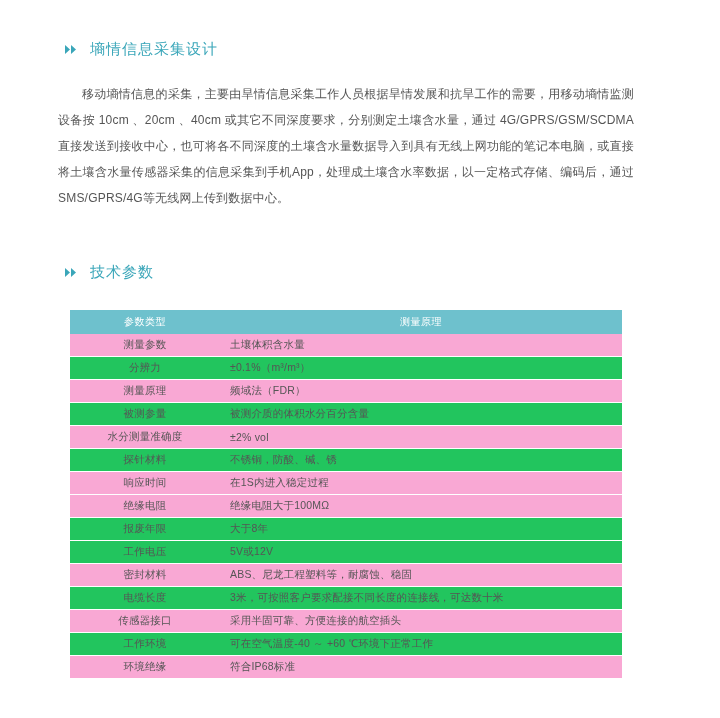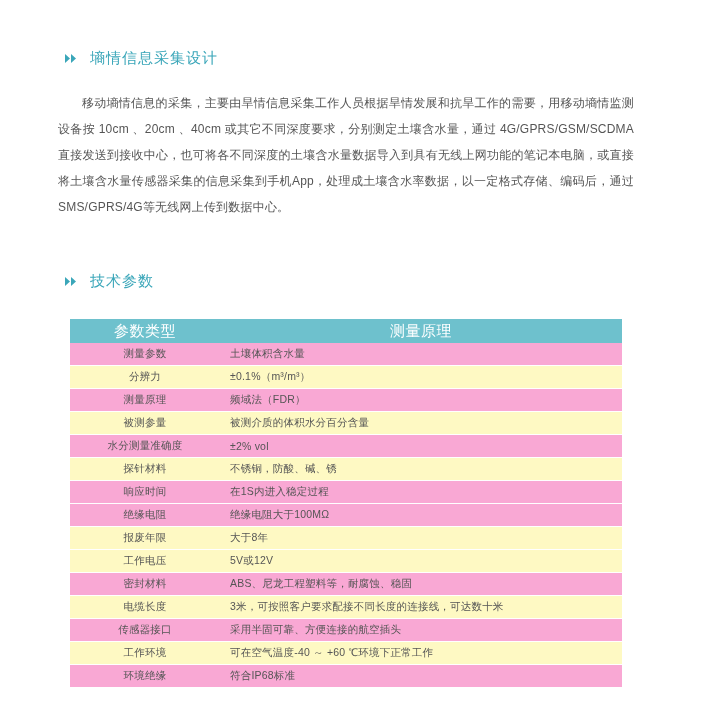--- a/index.html
+++ b/index.html
@@ -13,21 +13,20 @@
     font-family: "Liberation Sans", sans-serif;
     color: #4a4a4a;
     overflow: hidden;
   }
   .page {
     position: relative;
     width: 720px;
     height: 544px;
     box-sizing: border-box;
     padding: 40px 84px 0 56px;
-    margin-top: 9px;
   }
 
   
   .section-head {
     display: flex;
     align-items: center;
     margin: 0 0 0 8px;
   }
   .section-head .bullet {
     display: inline-flex;
@@ -66,37 +65,37 @@
     margin: 0 auto;
     border-collapse: collapse;
     font-size: 10.5px;
     table-layout: fixed;
   }
   .param-table th {
     background: #6ec1cd;
     color: #ffffff;
     font-weight: normal;
     height: 22px;
-    font-size: 15px;
+    font-size: 10px;
     letter-spacing: 0.5px;
   }
   .param-table th.col-type { width: 148px; }
   .param-table td {
     height: 22px;
     padding: 0 10px;
     color: #555555;
     letter-spacing: 0.2px;
     border-bottom: 1px solid #ffffff;
   }
   .param-table td.cell-type {
     text-align: center;
     width: 148px;
   }
   .param-table tr.odd td { background: #f9a8d4; }
-  .param-table tr.even td { background: #fef9c3; }
+  .param-table tr.even td { background: #22c55e; }
 </style>
 </head>
 <body>
 
 <div class="page">
 
   <div class="section-head">
     <span class="bullet">
       <svg width="16" height="11" viewBox="0 0 16 11">
         <path d="M1 1 L6 5.5 L1 10 L1 1 Z" fill="#3aa6b9"></path>

